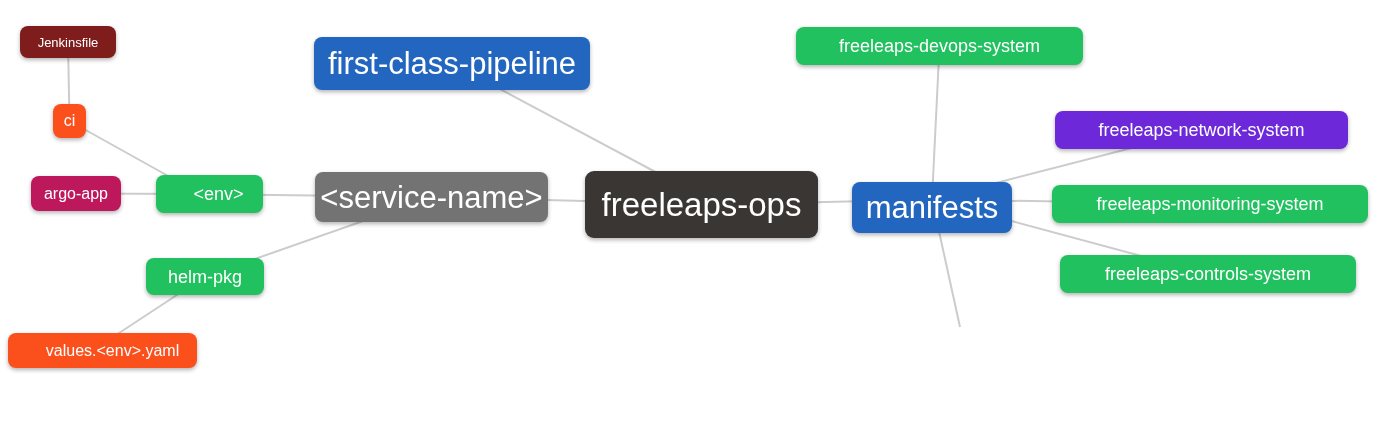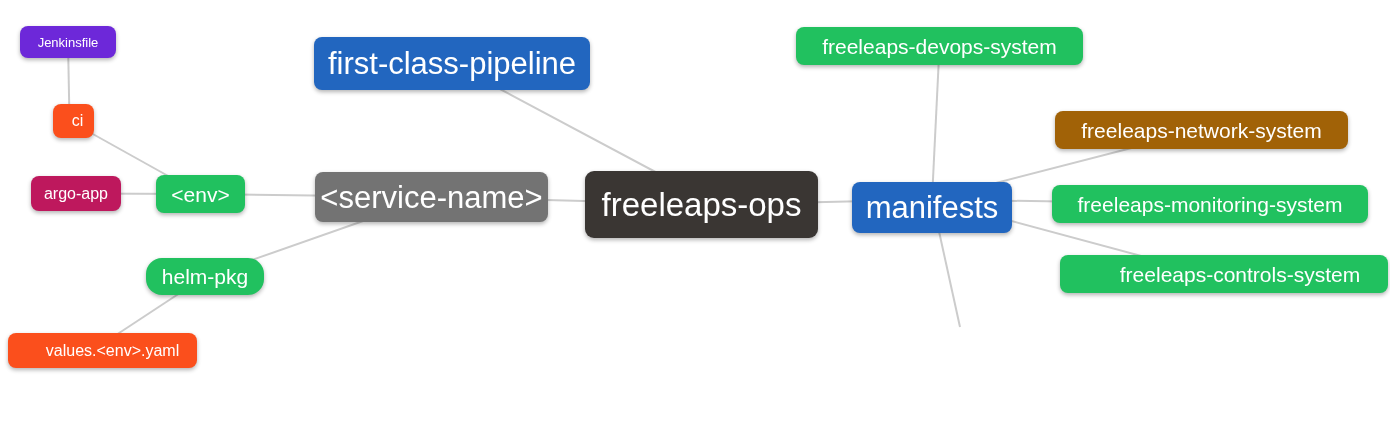--- a/index.html
+++ b/index.html
@@ -16,21 +16,21 @@
     display:flex;align-items:center;justify-content:center;
     border-radius:8px;
     box-shadow:0 2px 4px rgba(0,0,0,.30);
     white-space:nowrap;
     cursor:pointer;
     user-select:none;
     line-height:1;
   }
   .lv-root{font-size:33px;border-radius:9px;}
   .lv-l1{font-size:31px;}
-  .lv-l2{font-size:21px;text-align:right;}
+  .lv-l2{font-size:18px;text-align:right;}
   .lv-l3{font-size:16px;}
   .lv-l4{font-size:13px;}
 </style>
 </head>
 <body>
 
 <div id="canvas">
   <svg id="edges" xmlns="http://www.w3.org/2000/svg">
       <line x1="68" y1="42" x2="69.5" y2="121" stroke="#cccccc" stroke-width="2"></line>
       <line x1="69.5" y1="121" x2="200.5" y2="194" stroke="#cccccc" stroke-width="2"></line>
@@ -45,23 +45,23 @@
       <line x1="932" y1="199.5" x2="1201.5" y2="130" stroke="#cccccc" stroke-width="2"></line>
       <line x1="932" y1="199.5" x2="1210" y2="204" stroke="#cccccc" stroke-width="2"></line>
       <line x1="932" y1="199.5" x2="1208" y2="274" stroke="#cccccc" stroke-width="2"></line>
       <line x1="932" y1="199.5" x2="960" y2="327" stroke="#cccccc" stroke-width="2"></line>
     </svg>
 
 <div class="node lv-root" style="left: 585px; top: 171px; width: 233px; height: 67px; background: rgb(58, 54, 51); color: rgb(255, 255, 255);">freeleaps-ops</div>
     <div class="node lv-l1" style="left: 314px; top: 37px; width: 276px; height: 53px; background: rgb(34, 102, 191); color: rgb(255, 255, 255);">first-class-pipeline</div>
     <div class="node lv-l1" style="left: 315px; top: 172px; width: 233px; height: 50px; background: #737373; color: rgb(255, 255, 255);">&lt;service-name&gt;</div>
     <div class="node lv-l1" style="left: 852px; top: 174px; width: 160px; height: 51px; background: rgb(34, 102, 191); color: rgb(255, 255, 255); margin-top: 8px;">manifests</div>
-    <div class="node lv-l2" style="left: 156px; top: 175px; width: 89px; height: 38px; background: rgb(33, 193, 95); color: rgb(255, 255, 255);">&lt;env&gt;</div>
-    <div class="node lv-l2" style="left: 146px; top: 258px; width: 118px; height: 37px; background: rgb(33, 193, 95); color: rgb(255, 255, 255); border-radius: 16px;">helm-pkg</div>
+    <div class="node lv-l2" style="left: 156px; top: 175px; width: 89px; height: 38px; background: rgb(33, 193, 95); color: rgb(255, 255, 255); padding-left: 18px;">&lt;env&gt;</div>
+    <div class="node lv-l2" style="left: 146px; top: 258px; width: 118px; height: 37px; background: rgb(33, 193, 95); color: rgb(255, 255, 255);">helm-pkg</div>
     <div class="node lv-l2" style="left: 796px; top: 27px; width: 287px; height: 38px; background: rgb(33, 193, 95); color: rgb(255, 255, 255);">freeleaps-devops-system</div>
-    <div class="node lv-l2" style="left: 1055px; top: 111px; width: 293px; height: 38px; background: #a16207; color: rgb(255, 255, 255);">freeleaps-network-system</div>
+    <div class="node lv-l2" style="left: 1055px; top: 111px; width: 293px; height: 38px; background: #6d28d9; color: rgb(255, 255, 255);">freeleaps-network-system</div>
     <div class="node lv-l2" style="left: 1052px; top: 185px; width: 316px; height: 38px; background: rgb(33, 193, 95); color: rgb(255, 255, 255);">freeleaps-monitoring-system</div>
-    <div class="node lv-l2" style="left: 1060px; top: 255px; width: 296px; height: 38px; background: rgb(33, 193, 95); color: rgb(255, 255, 255); padding-left: 32px;">freeleaps-controls-system</div>
-    <div class="node lv-l3" style="left: 53px; top: 104px; width: 33px; height: 34px; background: rgb(251, 79, 28); color: rgb(255, 255, 255); padding-left: 8px;">ci</div>
+    <div class="node lv-l2" style="left: 1060px; top: 255px; width: 296px; height: 38px; background: rgb(33, 193, 95); color: rgb(255, 255, 255);">freeleaps-controls-system</div>
+    <div class="node lv-l3" style="left: 53px; top: 104px; width: 33px; height: 34px; background: rgb(251, 79, 28); color: rgb(255, 255, 255);">ci</div>
     <div class="node lv-l3" style="left: 31px; top: 176px; width: 90px; height: 35px; background: #be185d; color: rgb(255, 255, 255); text-align: right;">argo-app</div>
     <div class="node lv-l3" style="left: 8px; top: 333px; width: 169px; height: 35px; background: rgb(251, 79, 28); color: rgb(255, 255, 255); padding-left: 20px;">values.&lt;env&gt;.yaml</div>
-    <div class="node lv-l4" style="left: 20px; top: 26px; width: 96px; height: 32px; background: #6d28d9; color: rgb(255, 255, 255);">Jenkinsfile</div>
+    <div class="node lv-l4" style="left: 20px; top: 26px; width: 96px; height: 32px; background: #7f1d1d; color: rgb(255, 255, 255);">Jenkinsfile</div>
   </div>
 
 </body></html>

